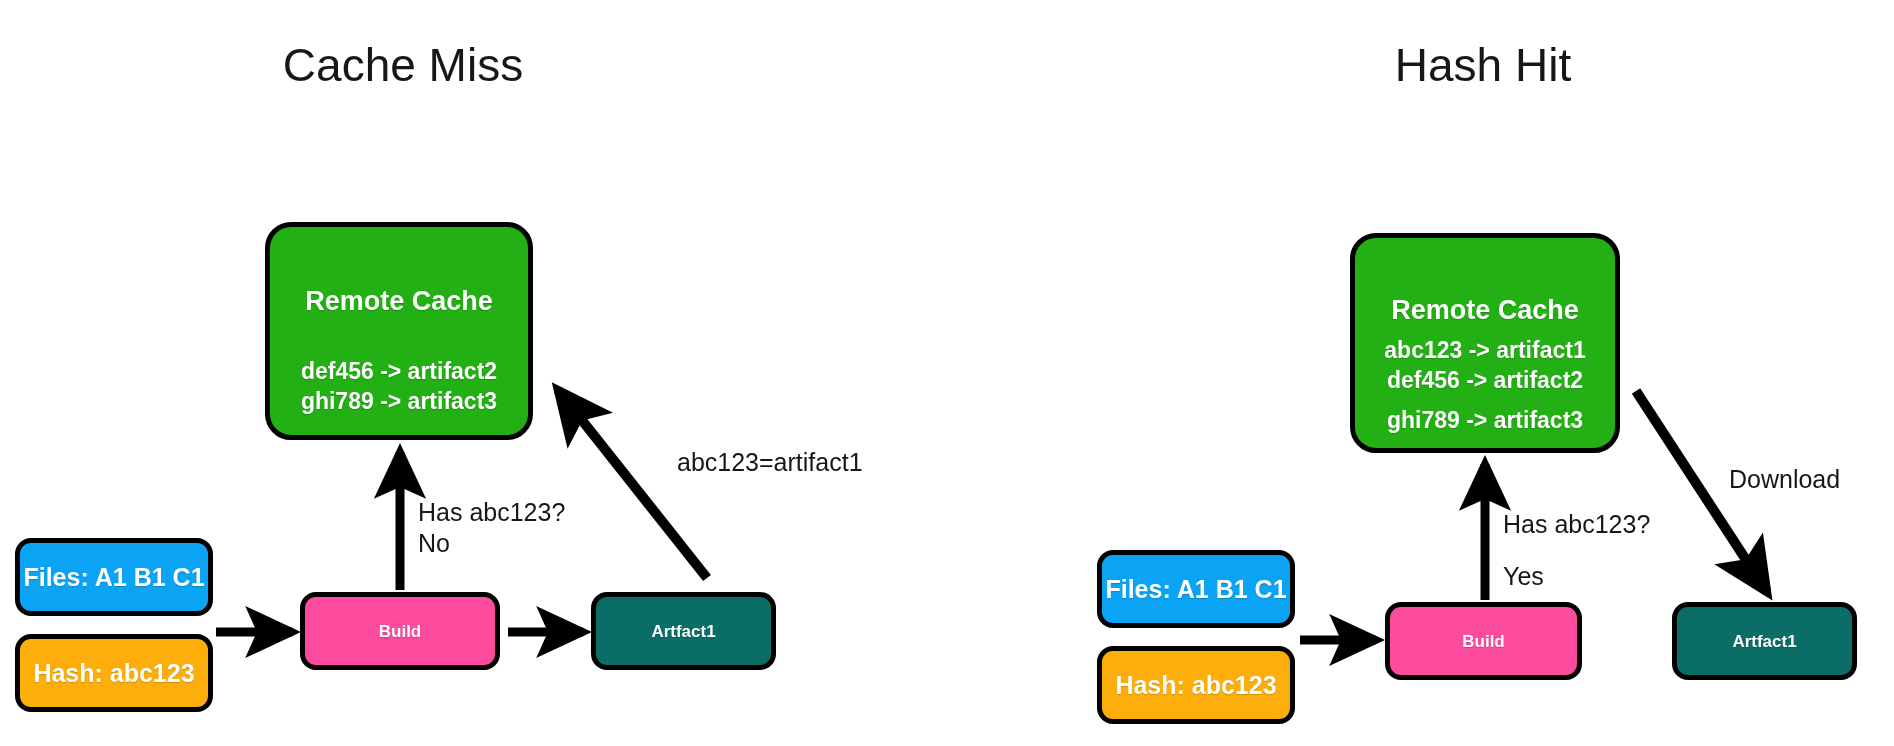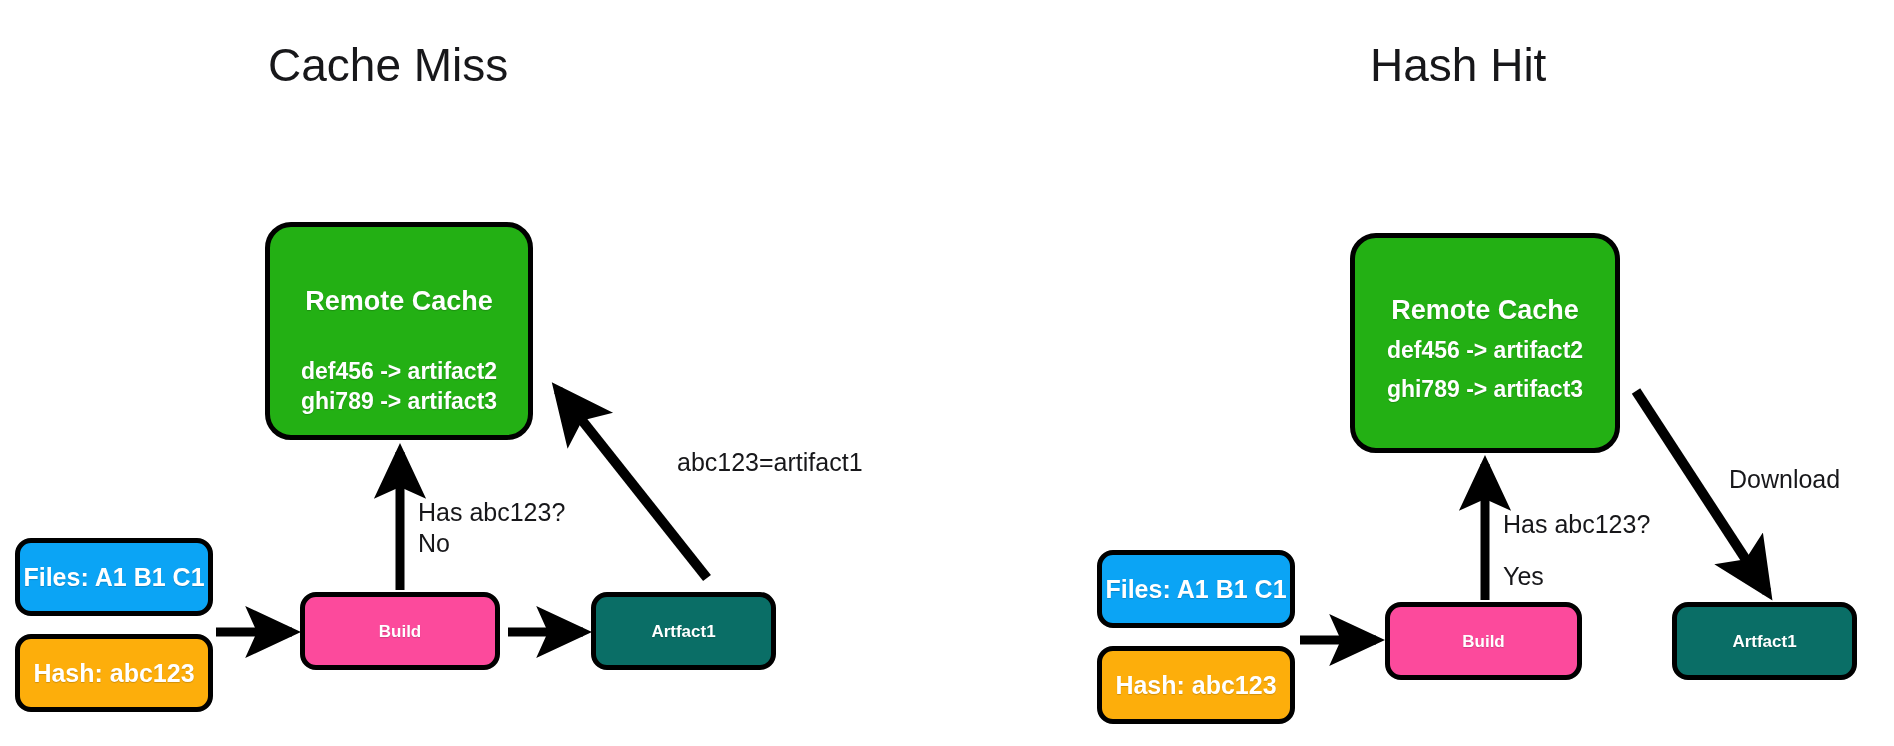--- a/index.html
+++ b/index.html
@@ -21,20 +21,21 @@
     width: 1894px;
     height: 746px;
   }
   .panel-title {
     position: absolute;
     font-size: 46px;
     font-weight: 400;
     color: #17171a;
     letter-spacing: 0px;
     white-space: nowrap;
+    text-align: center;
     line-height: 1;
   }
   .node {
     position: absolute;
     box-sizing: border-box;
     border: 5px solid #000000;
     border-radius: 16px;
     display: flex;
     flex-direction: column;
     align-items: center;
@@ -152,20 +153,21 @@
 
   <div class="edge-label" style="left:418px; top:497px;">Has abc123?</div>
   <div class="edge-label" style="left:418px; top:528px;">No</div>
   <div class="edge-label" style="left:677px; top:447px;">abc123=artifact1</div>
 
   <div class="panel-title" style="left:1370px; top:42px; width:226px;">Hash Hit</div>
 
   <div class="node node-cache" style="left:1350px; top:233px; width:270px; height:220px; padding-top:18px;">
     <div class="cache-title">Remote Cache</div>
     <div class="cache-entries" style="margin-top:11px;">
+      <div class="cache-entry">abc123 -&gt; artifact1</div>
       <div class="cache-entry">def456 -&gt; artifact2</div>
       <div class="cache-entry" style="margin-top:9px;">ghi789 -&gt; artifact3</div>
     </div>
   </div>
 
   <div class="node node-blue" style="left:1097px; top:550px; width:198px; height:78px;">
     <div class="node-label">Files: A1 B1 C1</div>
   </div>
 
   <div class="node node-orange" style="left:1097px; top:646px; width:198px; height:78px;">

